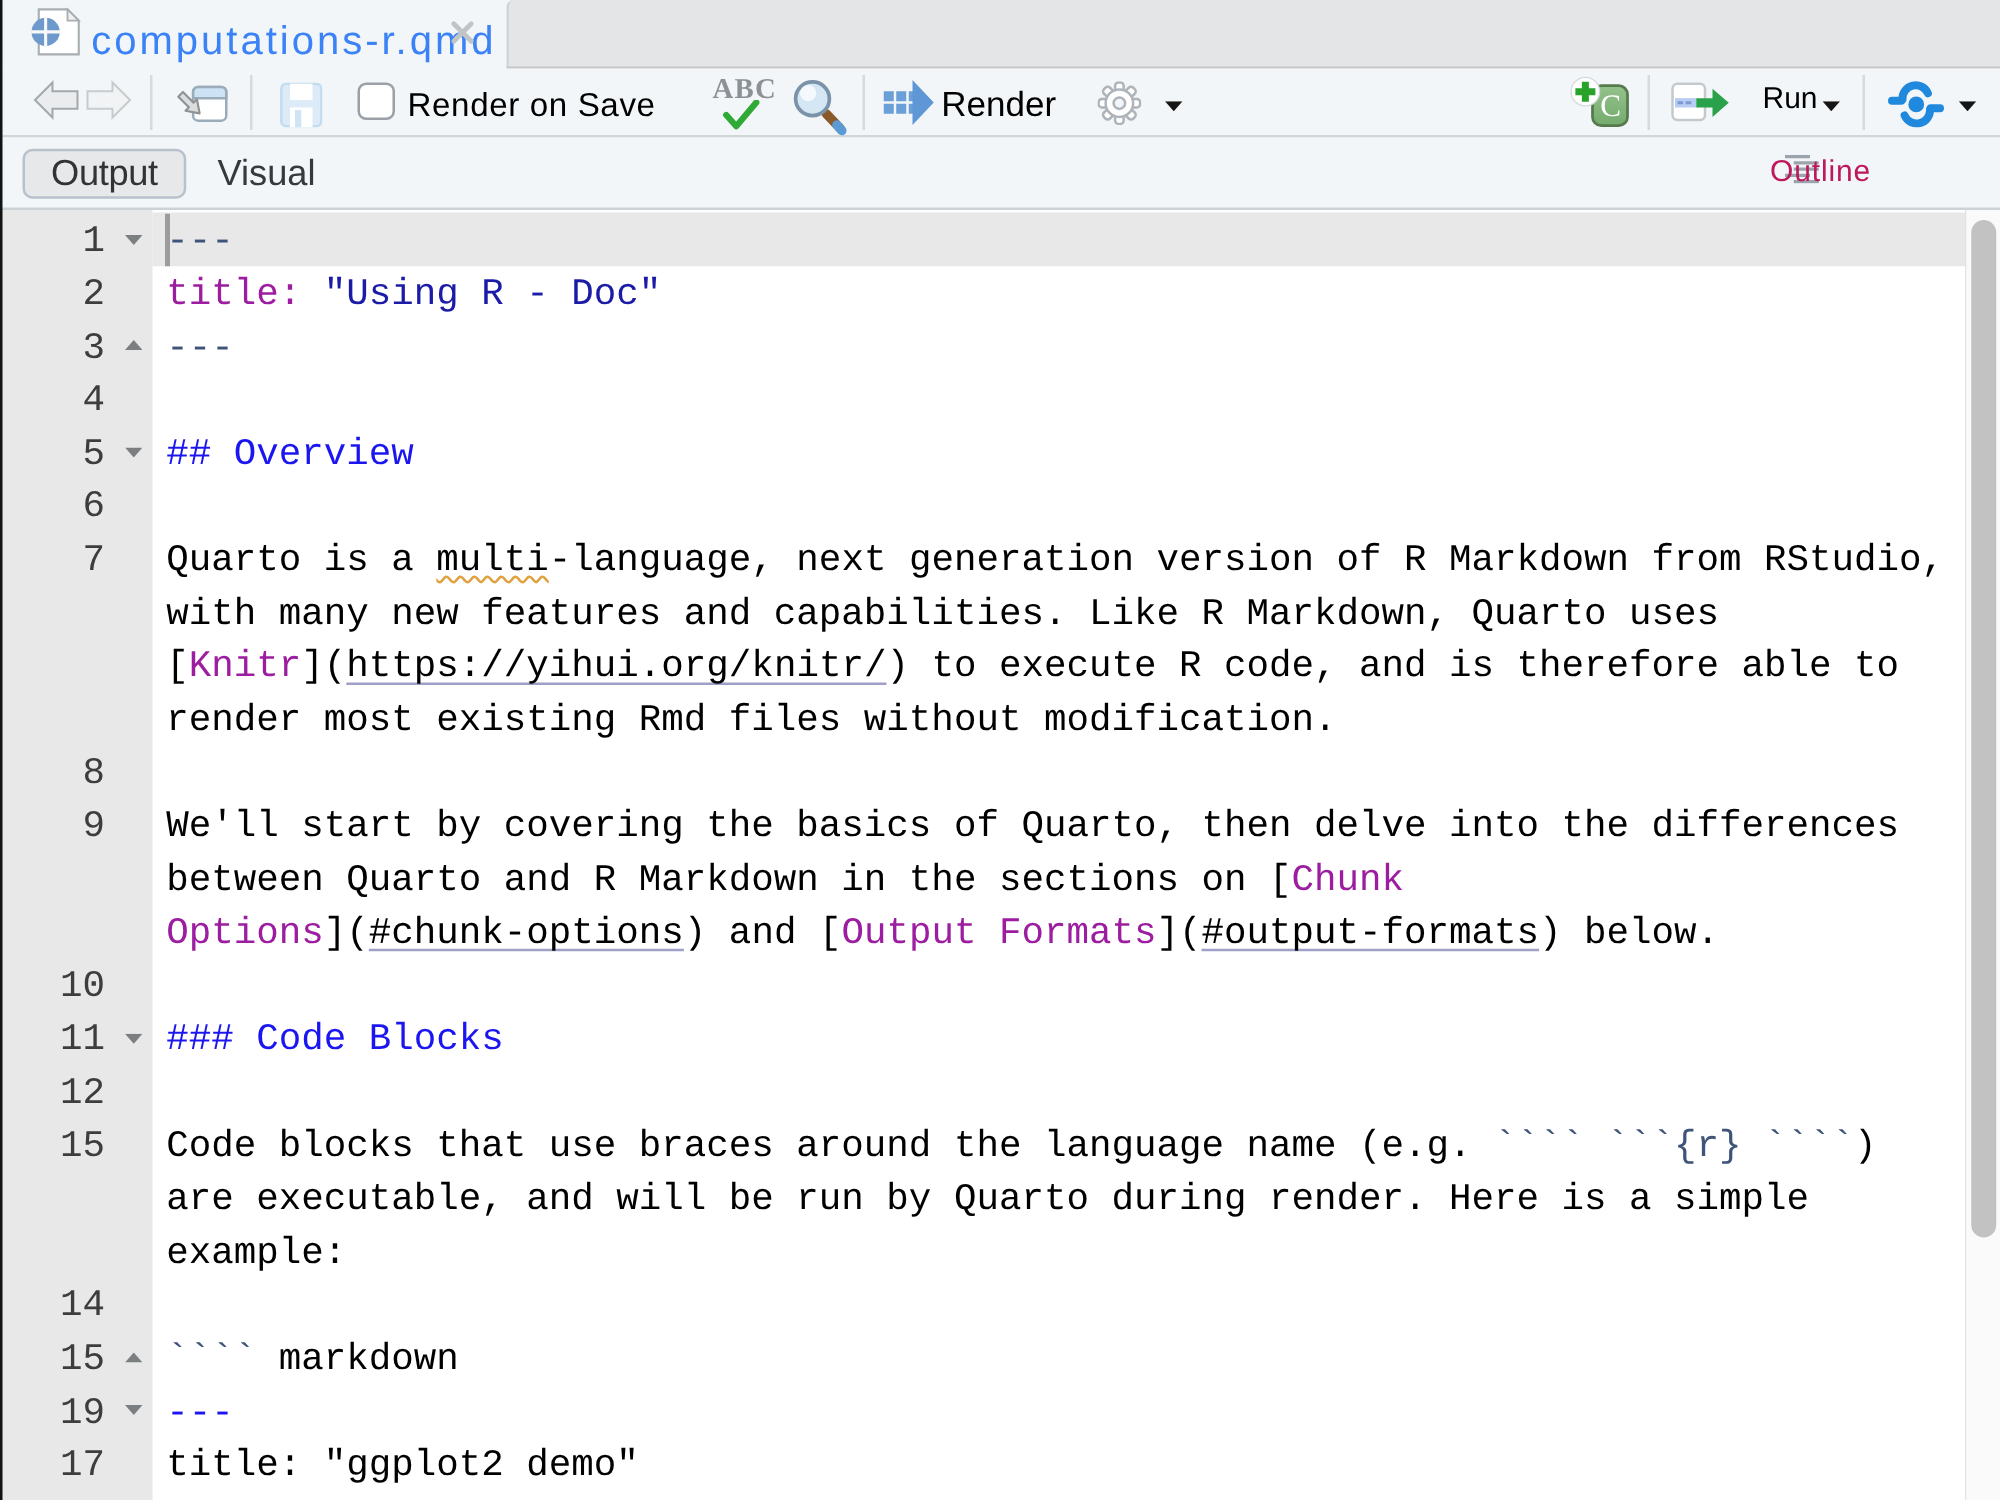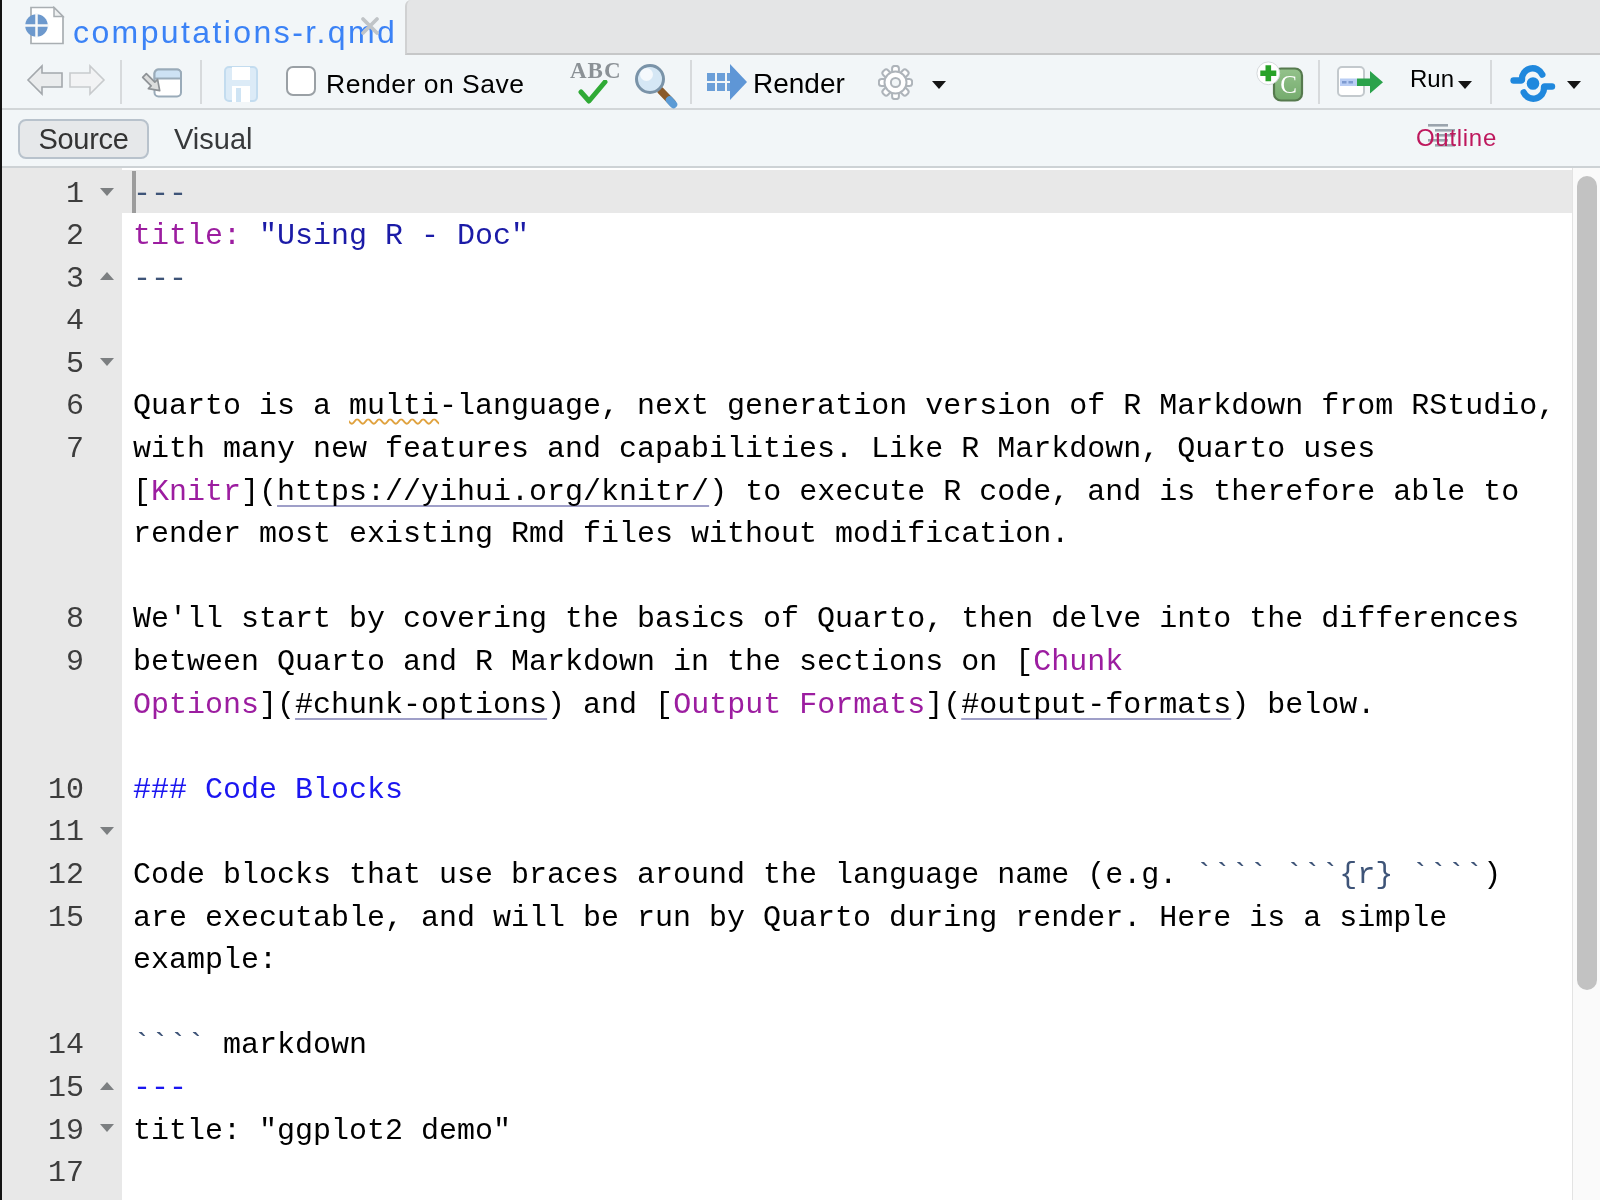--- a/index.html
+++ b/index.html
@@ -173,21 +173,21 @@
     <path d="M42 24.5 L34.6 24.5"></path>
     <path d="M34 25.5 A10.6 10.6 0 0 1 13.7 30.4"></path>
   </g>
   <circle cx="23" cy="21.5" r="6.3" fill="#2088dd"></circle>
 </svg>
 <svg class="abs" style="left:1567px;top:81px" width="14" height="8" viewBox="0 0 14 8">
     <path d="M0 0 L14 0 L7 8 Z" fill="#151515"></path>
   </svg>
 
 <div class="abs" style="left:18px;top:119px;width:131px;height:40px;background:#e6e8ea;border:2px solid #b8c2cc;border-radius:8px;"></div>
-<div class="abs" style="left:18px;top:121.8px;line-height:34px;width:131px;text-align:center;font-size:29px;letter-spacing:-0.3px;color:#333;">Source</div>
+<div class="abs" style="left:18px;top:121.8px;line-height:34px;width:131px;text-align:center;font-size:29px;letter-spacing:-0.3px;color:#333;">Output</div>
 <div class="abs" style="left:174px;top:121.8px;line-height:34px;font-size:29px;color:#37393b;">Visual</div>
 <svg class="abs" style="left:1427px;top:124px" width="29" height="23" viewBox="0 0 29 23">
   <g stroke="#9ba4ad" stroke-width="2.6">
     <path d="M1 1.3 H21"></path>
     <path d="M8 6.3 H28"></path>
     <path d="M8 11.3 H28"></path>
     <path d="M1 16.3 H21"></path>
     <path d="M8 21.3 H28"></path>
   </g>
 </svg>
@@ -224,20 +224,21 @@
     <div>15</div>
     <div>19</div>
     <div>17</div>
 </div>
 
 <div class="abs" id="code">
 <div><span class="s">---</span></div>
 <div><span class="m">title:</span> <span class="str">"Using R - Doc"</span></div>
 <div><span class="s">---</span></div>
 <div></div>
+<div><span class="h">## Overview</span></div>
 <div></div>
 <div>Quarto is a <span class="sp">multi</span>-language, next generation version of R Markdown from RStudio,</div>
 <div>with many new features and capabilities. Like R Markdown, Quarto uses</div>
 <div>[<span class="m">Knitr</span>](<span class="lk">https://yihui.org/knitr/</span>) to execute R code, and is therefore able to</div>
 <div>render most existing Rmd files without modification.</div>
 <div></div>
 <div>We'll start by covering the basics of Quarto, then delve into the differences</div>
 <div>between Quarto and R Markdown in the sections on [<span class="m">Chunk</span></div>
 <div><span class="m">Options</span>](<span class="lk">#chunk-options</span>) and [<span class="m">Output Formats</span>](<span class="lk">#output-formats</span>) below.</div>
 <div></div>

